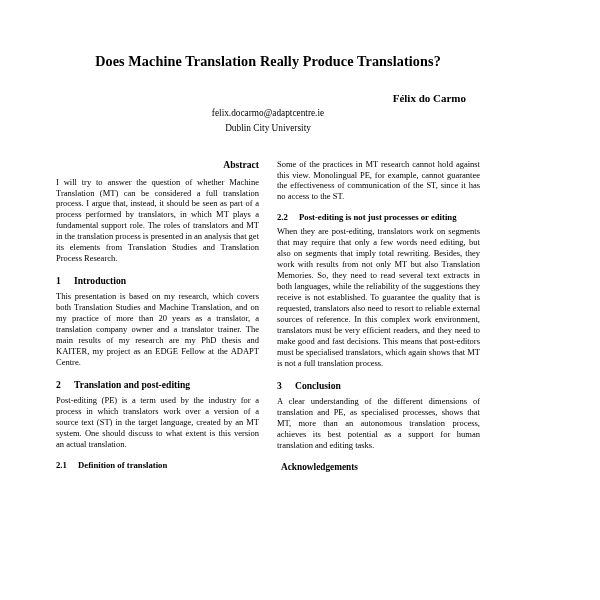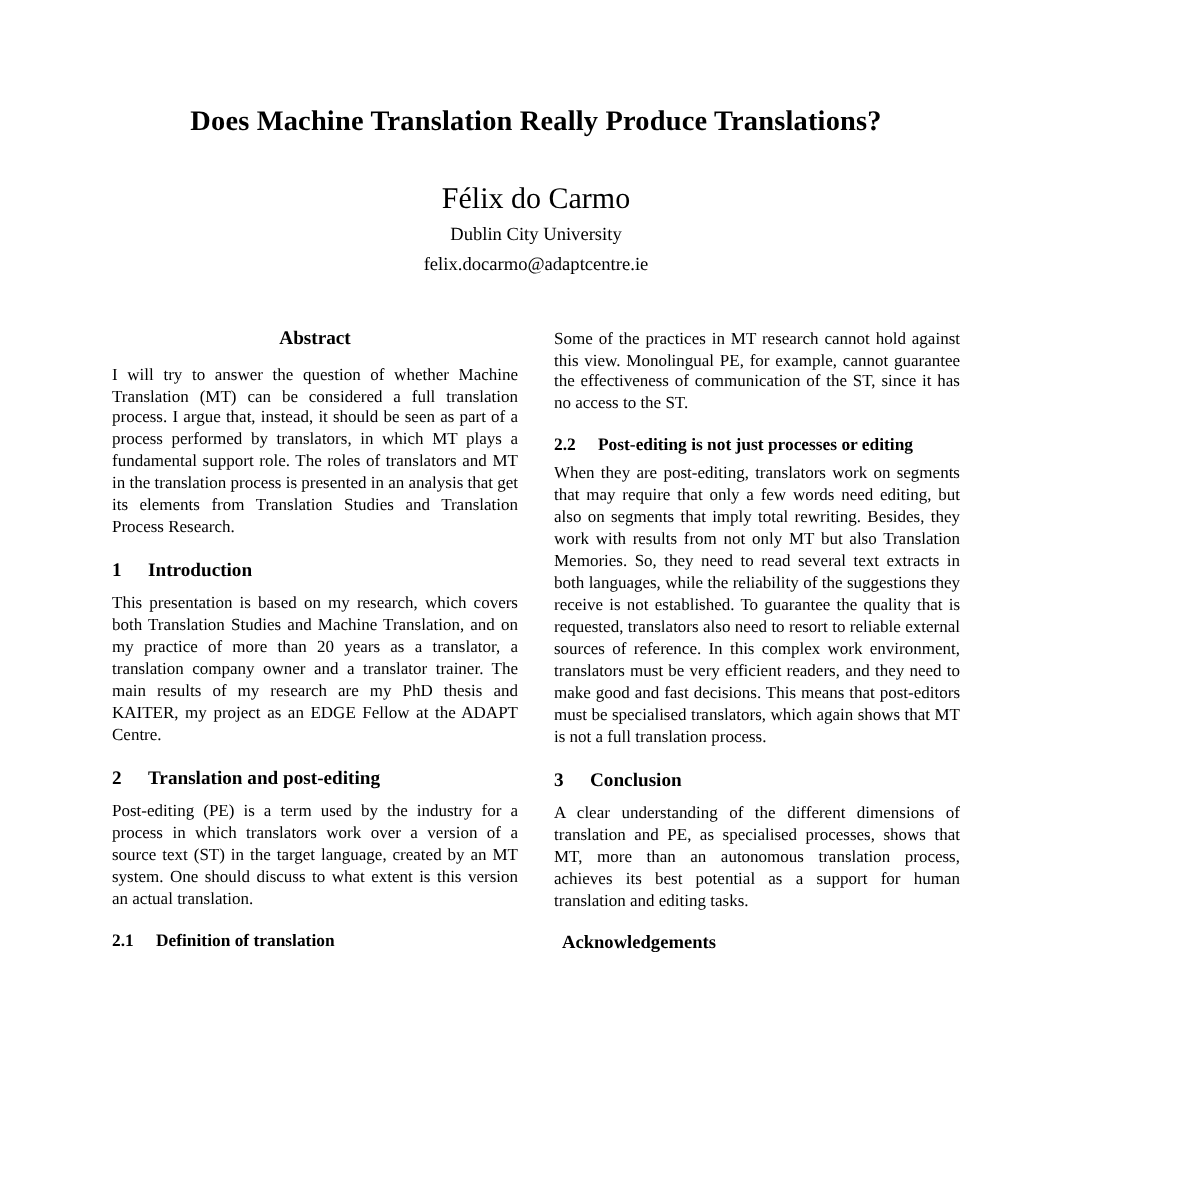--- a/index.html
+++ b/index.html
@@ -26,41 +26,42 @@
     text-align: center;
   }
   .paper-title {
     font-size: 14.2px;
     font-weight: bold;
     line-height: 1.3;
     margin: 0 0 22px 0;
     letter-spacing: 0.1px;
   }
   .author-name {
-    font-size: 15px;
-    font-weight: normal;
+    font-size: 11px;
+    font-weight: bold;
     margin: 0 0 3px 0;
+    text-align: right;
   }
   .author-line {
     font-size: 9.3px;
     margin: 0 0 2px 0;
     line-height: 1.35;
   }
   .columns {
     display: flex;
     gap: 18px;
     padding: 22px 56px 0 56px;
     box-sizing: border-box;
   }
   .col {
     width: 234px;
     box-sizing: border-box;
   }
   .sec-head-center {
-    text-align: center;
+    text-align: right;
     font-size: 9.6px;
     font-weight: bold;
     margin: 0 0 7px 0;
   }
   .sec-head {
     font-size: 9.6px;
     font-weight: bold;
     margin: 11px 0 5px 0;
     display: flex;
     gap: 9px;
@@ -92,22 +93,22 @@
   }
 </style>
 </head>
 <body>
 
 <div class="page">
 
   <div class="header-block">
     <h1 class="paper-title">Does Machine Translation Really Produce Translations?</h1>
     <div class="author-name">Félix do Carmo</div>
+    <div class="author-line">felix.docarmo@adaptcentre.ie</div>
     <div class="author-line">Dublin City University</div>
-    <div class="author-line">felix.docarmo@adaptcentre.ie</div>
   </div>
 
   <div class="columns">
 
     <div class="col">
       <div class="sec-head-center">Abstract</div>
       <p class="body-text">I will try to answer the question of whether Machine Translation (MT) can be considered a full translation process. I argue that, instead, it should be seen as part of a process performed by translators, in which MT plays a fundamental support role. The roles of translators and MT in the translation process is presented in an analysis that get its elements from Translation Studies and Translation Process Research.</p>
 
       <div class="sec-head">
         <span class="num">1</span>

